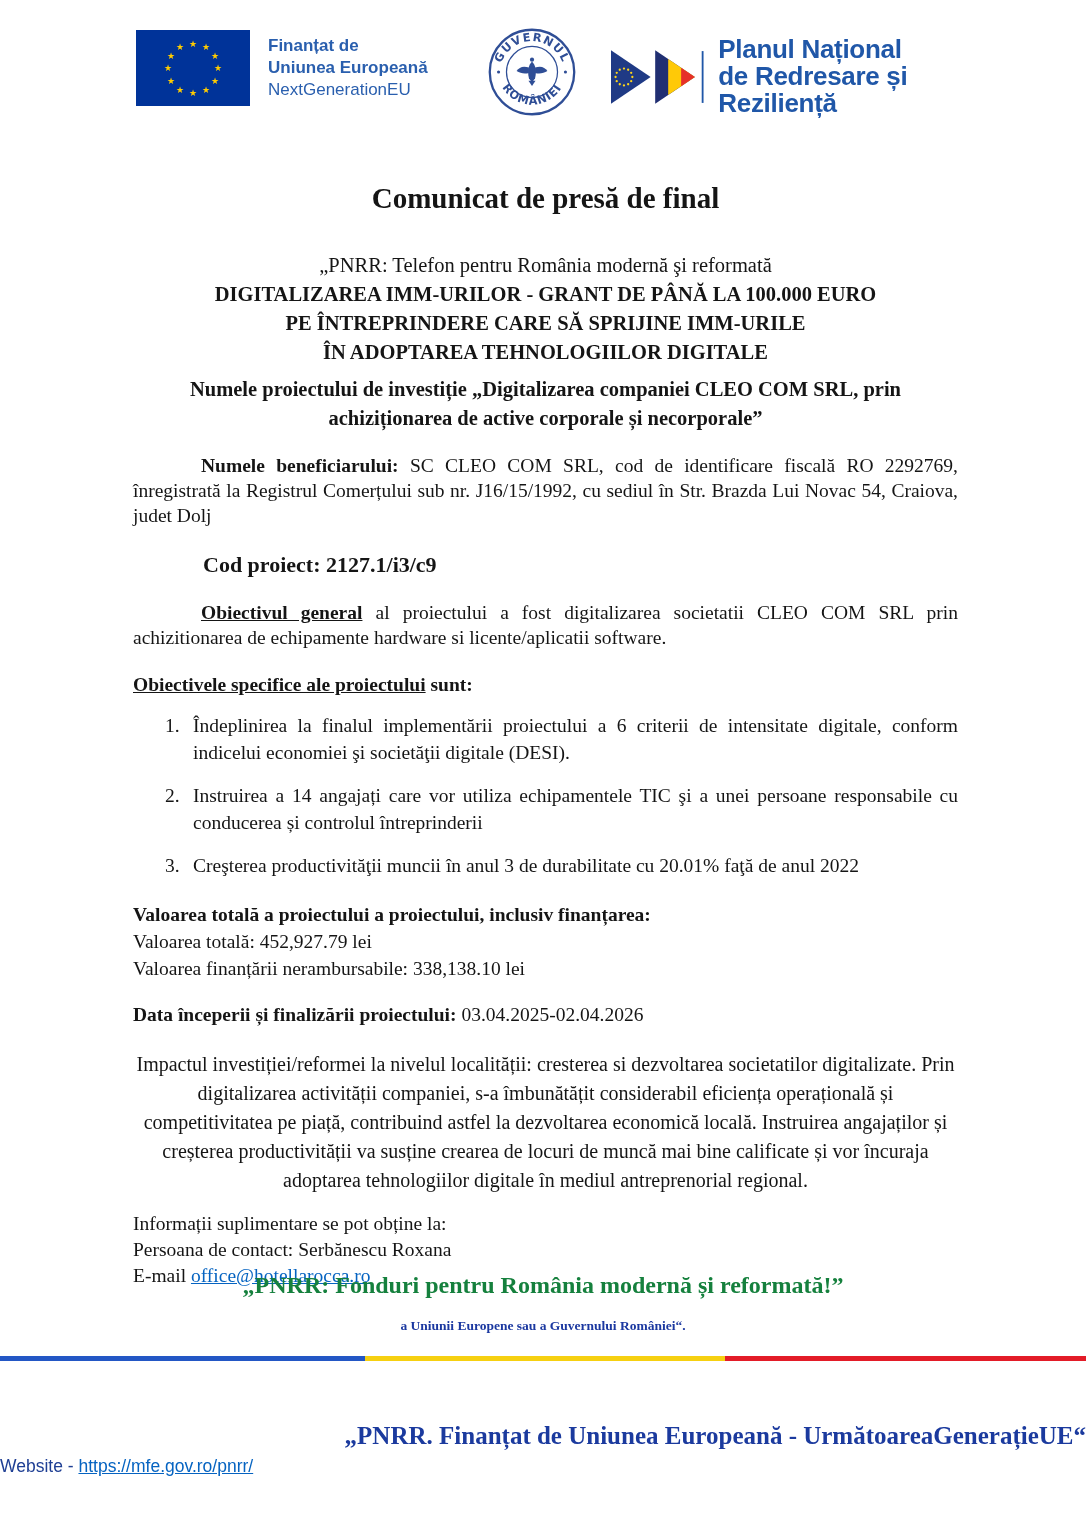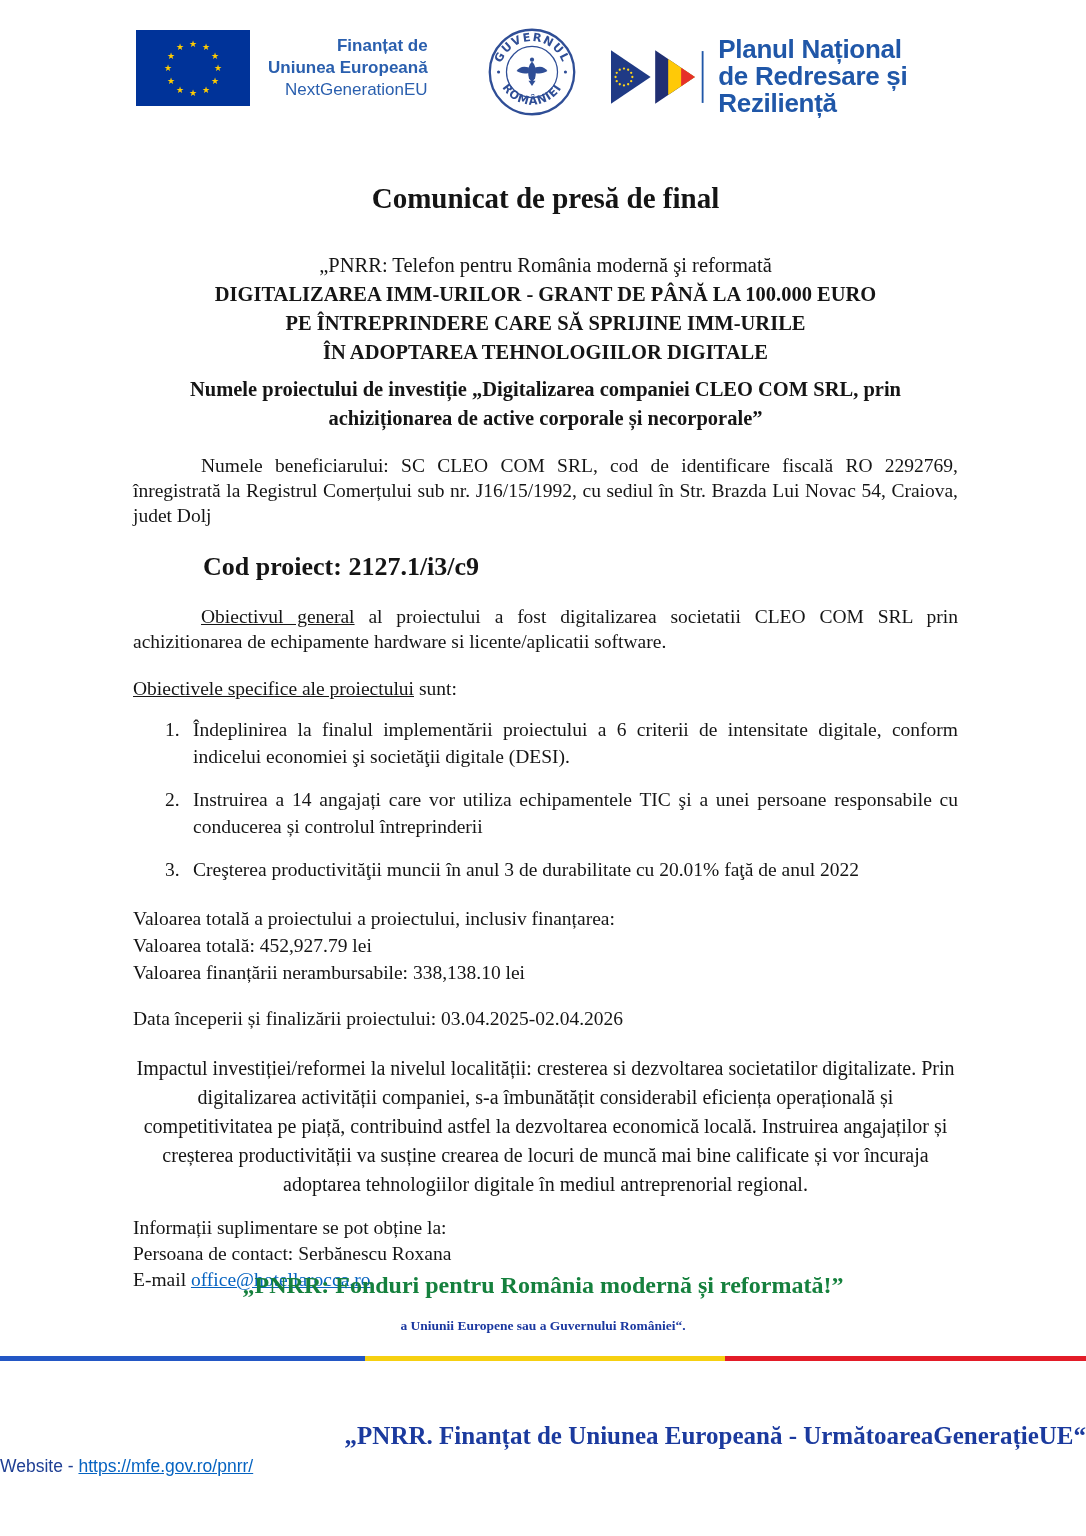--- a/index.html
+++ b/index.html
@@ -5,40 +5,40 @@
   html,body { margin:0; padding:0; background:#ffffff; }
   .page {
     position:relative; width:1086px; height:1536px; background:#ffffff;
     font-family:"Liberation Serif", serif; color:#151515;
     box-sizing:border-box; padding:0 128px 0 133px; overflow:hidden;
   }
   p { margin:0; }
   .justify { text-align:justify; }
   .indent { text-indent:68px; }
   .u { text-decoration:underline; }
-  b, .bold { font-weight:normal;margin-top:20px; }
+  b, .bold { font-weight:bold;margin-top:20px; }
 
   
   .logos { position:relative; height:92px; margin-top:28px; }
   .eu-emblem { position:absolute; left:3px; top:2px; display:flex; align-items:center; }
   .eu-emblem svg { display:block; }
-  .eu-emblem-text { margin-left:18px; font-family:"Liberation Sans", sans-serif; color:#2a5fae; font-size:17px; line-height:22px;text-align:right; }
+  .eu-emblem-text { margin-left:18px; font-family:"Liberation Sans", sans-serif; color:#2a5fae; font-size:17px; line-height:22px; }
   .eu-emblem-text .l1, .eu-emblem-text .l2 { font-weight:bold; }
   .gov-seal { position:absolute; left:355px; top:0; }
   .pnrr-logo { position:absolute; left:478px; top:8px; display:flex; align-items:center; }
   .pnrr-text { margin-left:12px; font-family:"Liberation Sans", sans-serif; color:#2057a8; font-size:26px; font-weight:bold; line-height:27px; letter-spacing:-0.3px; }
 
   
   .doc-title { text-align:center; font-size:29px; font-weight:bold; margin-top:62px; }
   .intro { text-align:center; font-size:20.5px; line-height:29px; margin-top:36px; }
   .intro .caps { font-weight:bold; }
   .project-name { text-align:center; font-weight:bold; font-size:20.5px; line-height:29px; margin-top:8px; }
   .para { font-size:19.5px; line-height:25px; }
   .beneficiary { margin-top:20px; }
-  .cod { margin-top:24px; margin-left:70px; font-weight:bold; font-size:26px; }
+  .cod { margin-top:24px; margin-left:70px; font-weight:bold; font-size:22px; }
   .obj-general { margin-top:22px; }
   .spec-head { margin-top:24px; font-size:19.5px; }
   .obj-list { margin-top:14px; }
   .obj-item { display:flex; margin:16px 0 0 32px; font-size:19.5px; line-height:27px; }
   .obj-item .num { width:28px; flex:0 0 28px; }
   .obj-item .txt { flex:1; text-align:justify; }
   .val-block { margin-top:22px; font-size:19.5px; line-height:27px; }
   .dates-line { margin-top:22px; font-size:19.5px; }
   .impact { margin-top:24px; font-size:20px; line-height:29px; text-align:center; }
   .contact { margin-top:16px; font-size:19.5px; line-height:26px; }

